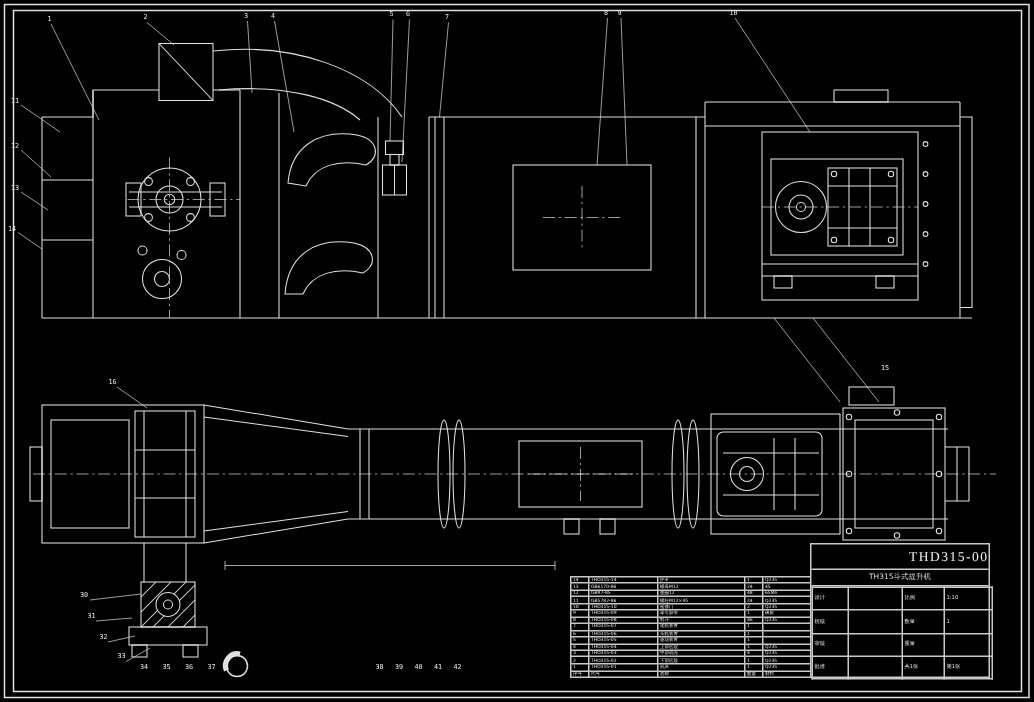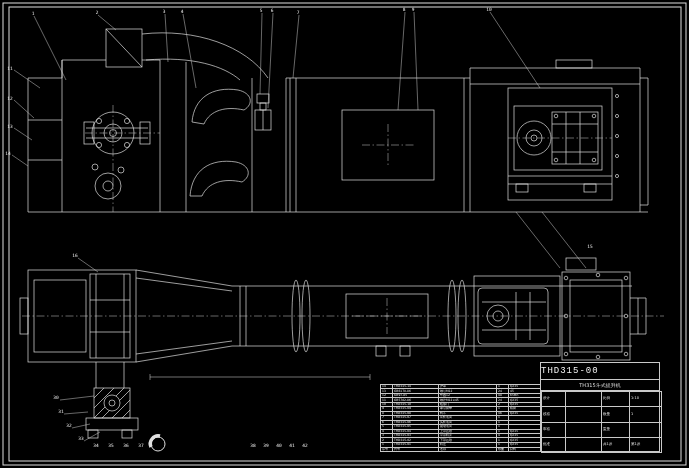--- a/index.html
+++ b/index.html
@@ -7,22 +7,22 @@
          font-family:"DejaVu Sans",sans-serif;color:#ddd;}
   .sheet svg{position:absolute;left:0;top:0;}
   .callout{position:absolute;font-size:4.5px;line-height:1;color:#ececec;
            transform:translate(-50%,-50%);font-family:"DejaVu Sans Mono",monospace;}
   .parts-table{position:absolute;left:380px;top:384px;width:160px;height:68px;}
   .parts-table table{border-collapse:collapse;width:100%;height:100%;table-layout:fixed;}
   .parts-table td{border:1px solid #c9c9c9;font-size:3px;line-height:1;color:#e6e6e6;
                   padding:0 1px;overflow:hidden;white-space:nowrap;}
   .title-block{position:absolute;left:540px;top:362px;width:120px;height:90px;
                border:1px solid #c9c9c9;box-sizing:border-box;background:#000;}
-  .tb-number{font-family:Liberation Mono, monospace;font-size:9px;letter-spacing:1px;
-             text-align:left;height:16px;line-height:16px;border-bottom:1px solid #c9c9c9;color:#f2f2f2;}
+  .tb-number{font-family:Liberation Serif, serif;font-size:9px;letter-spacing:1px;
+             text-align:right;height:16px;line-height:16px;border-bottom:1px solid #c9c9c9;color:#f2f2f2;}
   .tb-name{font-size:5px;text-align:center;height:10px;line-height:10px;border-bottom:1px solid #c9c9c9;}
   .tb-grid{width:100%;height:62px;border-collapse:collapse;table-layout:fixed;}
   .tb-grid td{border:1px solid #c9c9c9;font-size:3.5px;line-height:1;color:#e6e6e6;
               padding:0 1px;overflow:hidden;white-space:nowrap;}
 </style>
 </head>
 <body>
 
 <div class="sheet">
 

